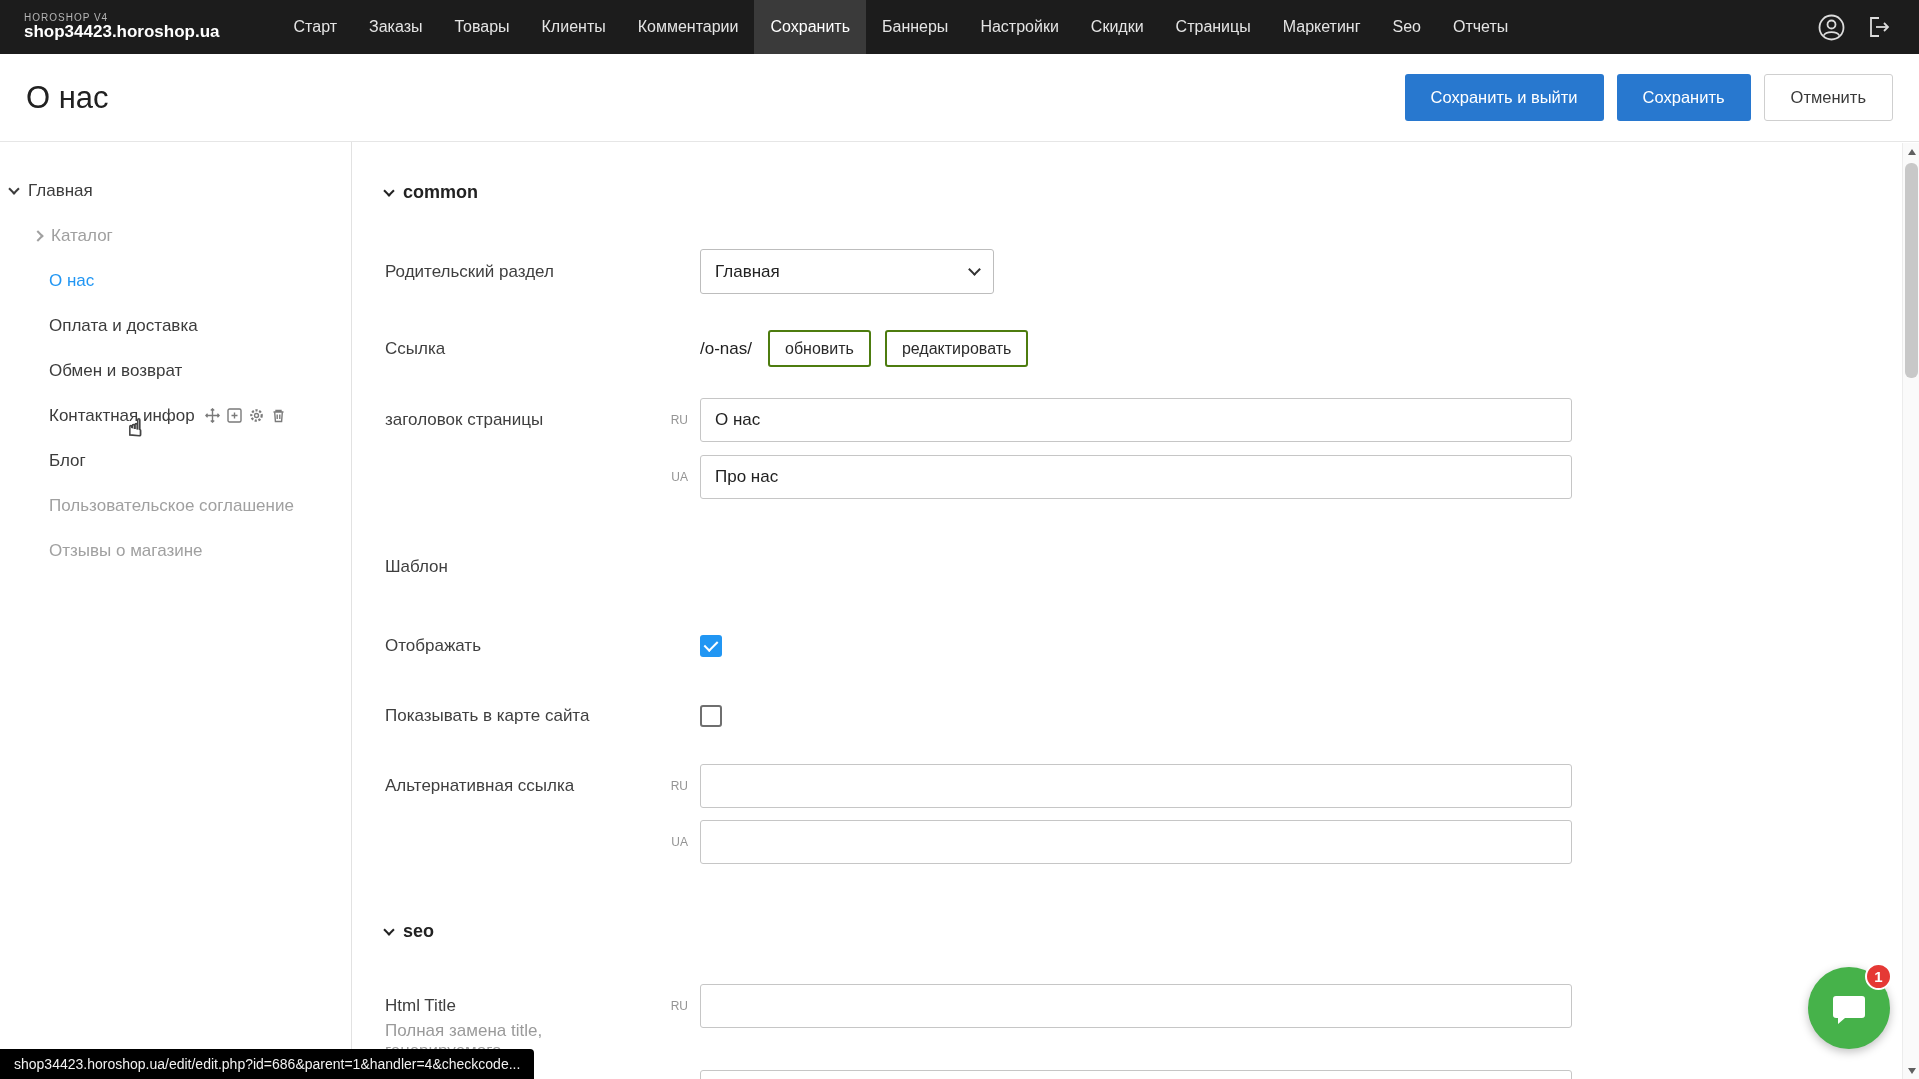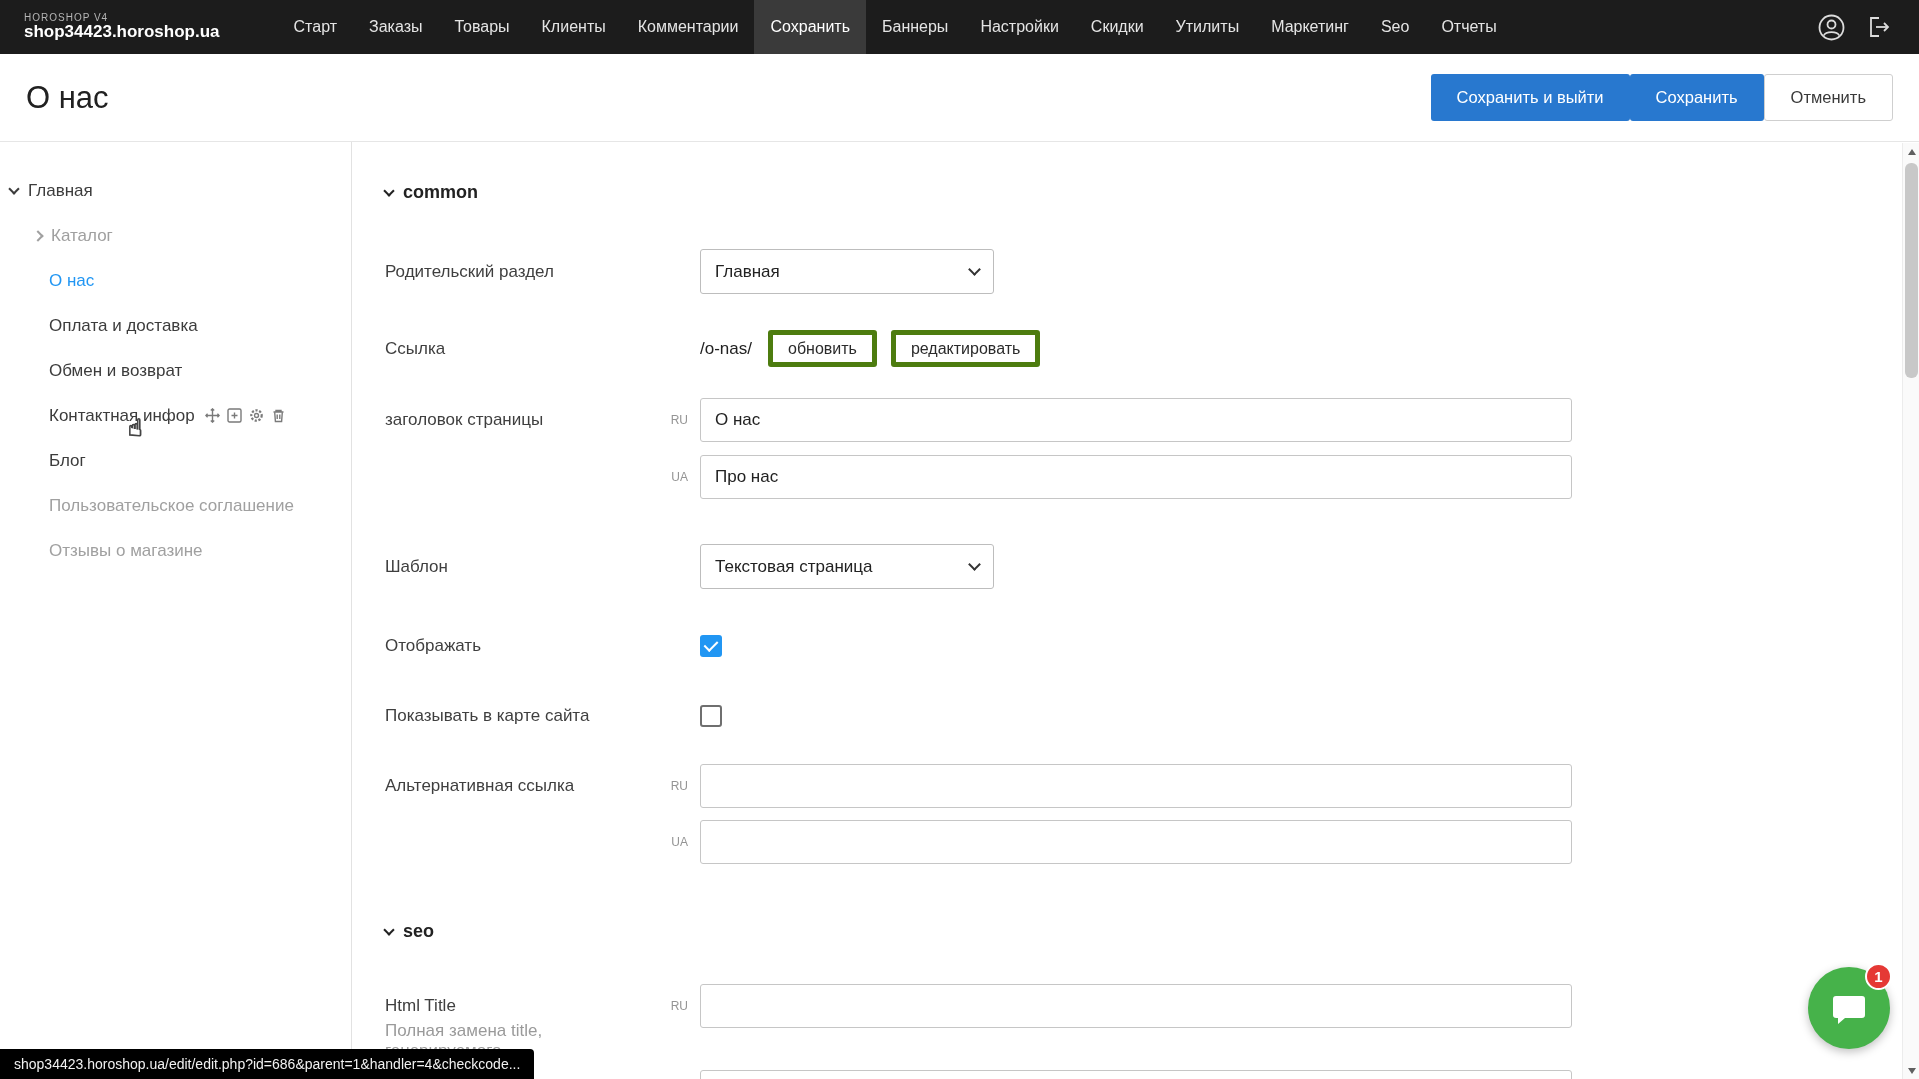--- a/index.html
+++ b/index.html
@@ -24,21 +24,21 @@
   .nav-item.active { background:#3a3a3a; color:#fff; }
   .topbar-right { margin-left:auto; display:flex; align-items:center; gap:20px; margin-right:26px; }
   .topbar-icon { width:28px; height:28px; display:flex; align-items:center; justify-content:center; cursor:pointer; }
 
   
   .pagehead {
     height:88px; background:#fff; display:flex; align-items:center; padding:0 26px;
     border-bottom:1px solid #e6e6e6;
   }
   .page-title { font-size:31px; color:#212121; font-weight:normal; }
-  .head-actions { margin-left:auto; display:flex; }
+  .head-actions { margin-left:auto; display:flex; gap:13px; }
   .btn {
     height:47px; border-radius:3px; font-size:16.5px; padding:0 26px; cursor:pointer;
     border:none; font-family:inherit;
   }
   .btn-blue { background:#2878cf; color:#fff; }
   .btn-white { background:#fff; color:#3a3a3a; border:1px solid #cfcfcf; }
 
   
   .body { display:flex; height:937px; }
   .sidebar {
@@ -71,21 +71,21 @@
   .select-box {
     width:294px; height:45px; border:1px solid #bdbdbd; border-radius:3px; background:#fff;
     display:flex; align-items:center; padding:0 14px; font-size:17px; color:#222; cursor:pointer;
   }
   .select-box .sel-chev { margin-left:auto; width:9px; height:9px; border-right:2.4px solid #333; border-bottom:2.4px solid #333; transform:rotate(45deg); margin-top:-4px; }
   .text-input {
     width:872px; height:44px; border:1px solid #c6c6c6; border-radius:3px; font-size:17px;
     padding:0 14px; color:#222; font-family:inherit; outline:none; background:#fff;
   }
   .mini-btn {
-    height:37px; background:#fff; border:5px solid #4d7c0f; border-radius:3px; font-size:16px;
+    height:37px; background:#fff; border:2px solid #4d7c0f; border-radius:3px; font-size:16px;
     color:#2b2b2b; padding:0 15px; cursor:pointer; font-family:inherit;
   }
   .link-path { font-size:17px; color:#222; margin-right:16px; }
   .checkbox { width:22px; height:22px; border-radius:3px; cursor:pointer; display:flex; align-items:center; justify-content:center; }
   .checkbox.checked { background:#2196f3; }
   .checkbox.checked::after { content:""; width:6px; height:11px; border-right:2.6px solid #fff; border-bottom:2.6px solid #fff; transform:rotate(45deg); margin-bottom:3px; }
   .checkbox.unchecked { background:#fff; border:2px solid #6f6f6f; }
 
   
   .scrollbar {
@@ -129,21 +129,21 @@
     <nav class="topnav">
       <div class="nav-item">Старт</div>
       <div class="nav-item">Заказы</div>
       <div class="nav-item">Товары</div>
       <div class="nav-item">Клиенты</div>
       <div class="nav-item">Комментарии</div>
       <div class="nav-item active">Сохранить</div>
       <div class="nav-item">Баннеры</div>
       <div class="nav-item">Настройки</div>
       <div class="nav-item">Скидки</div>
-      <div class="nav-item">Утилиты</div>
+      <div class="nav-item">Страницы</div>
       <div class="nav-item">Маркетинг</div>
       <div class="nav-item">Seo</div>
       <div class="nav-item">Отчеты</div>
     </nav>
     <div class="topbar-right">
       <div class="topbar-icon">
         <svg width="27" height="27" viewBox="0 0 27 27" fill="none" stroke="#dcdcdc" stroke-width="1.8">
           <circle cx="13.5" cy="13.5" r="12"></circle>
           <circle cx="13.5" cy="10.5" r="4"></circle>
           <path d="M5.8 21.5 c2-4.5 13.4-4.5 15.4 0"></path>
@@ -253,24 +253,20 @@
       </div>
       <div class="form-row" style="margin-top:12px;">
         <div class="f-label"></div>
         <div class="lang">UA</div>
         <input class="text-input" type="text" value="Про нас" style="">
       </div>
 
       <div class="form-row" style="margin-top:45px;">
         <div class="f-label">Шаблон</div>
         <div class="lang"></div>
-        <div class="select-box">
-          <span>Текстовая страница</span>
-          <span class="sel-chev"></span>
-        </div>
       </div>
 
       <div class="form-row" style="margin-top:34px;">
         <div class="f-label">Отображать</div>
         <div class="lang"></div>
         <div class="checkbox checked"></div>
       </div>
 
       <div class="form-row" style="margin-top:25px;">
         <div class="f-label">Показывать в карте сайта</div>

